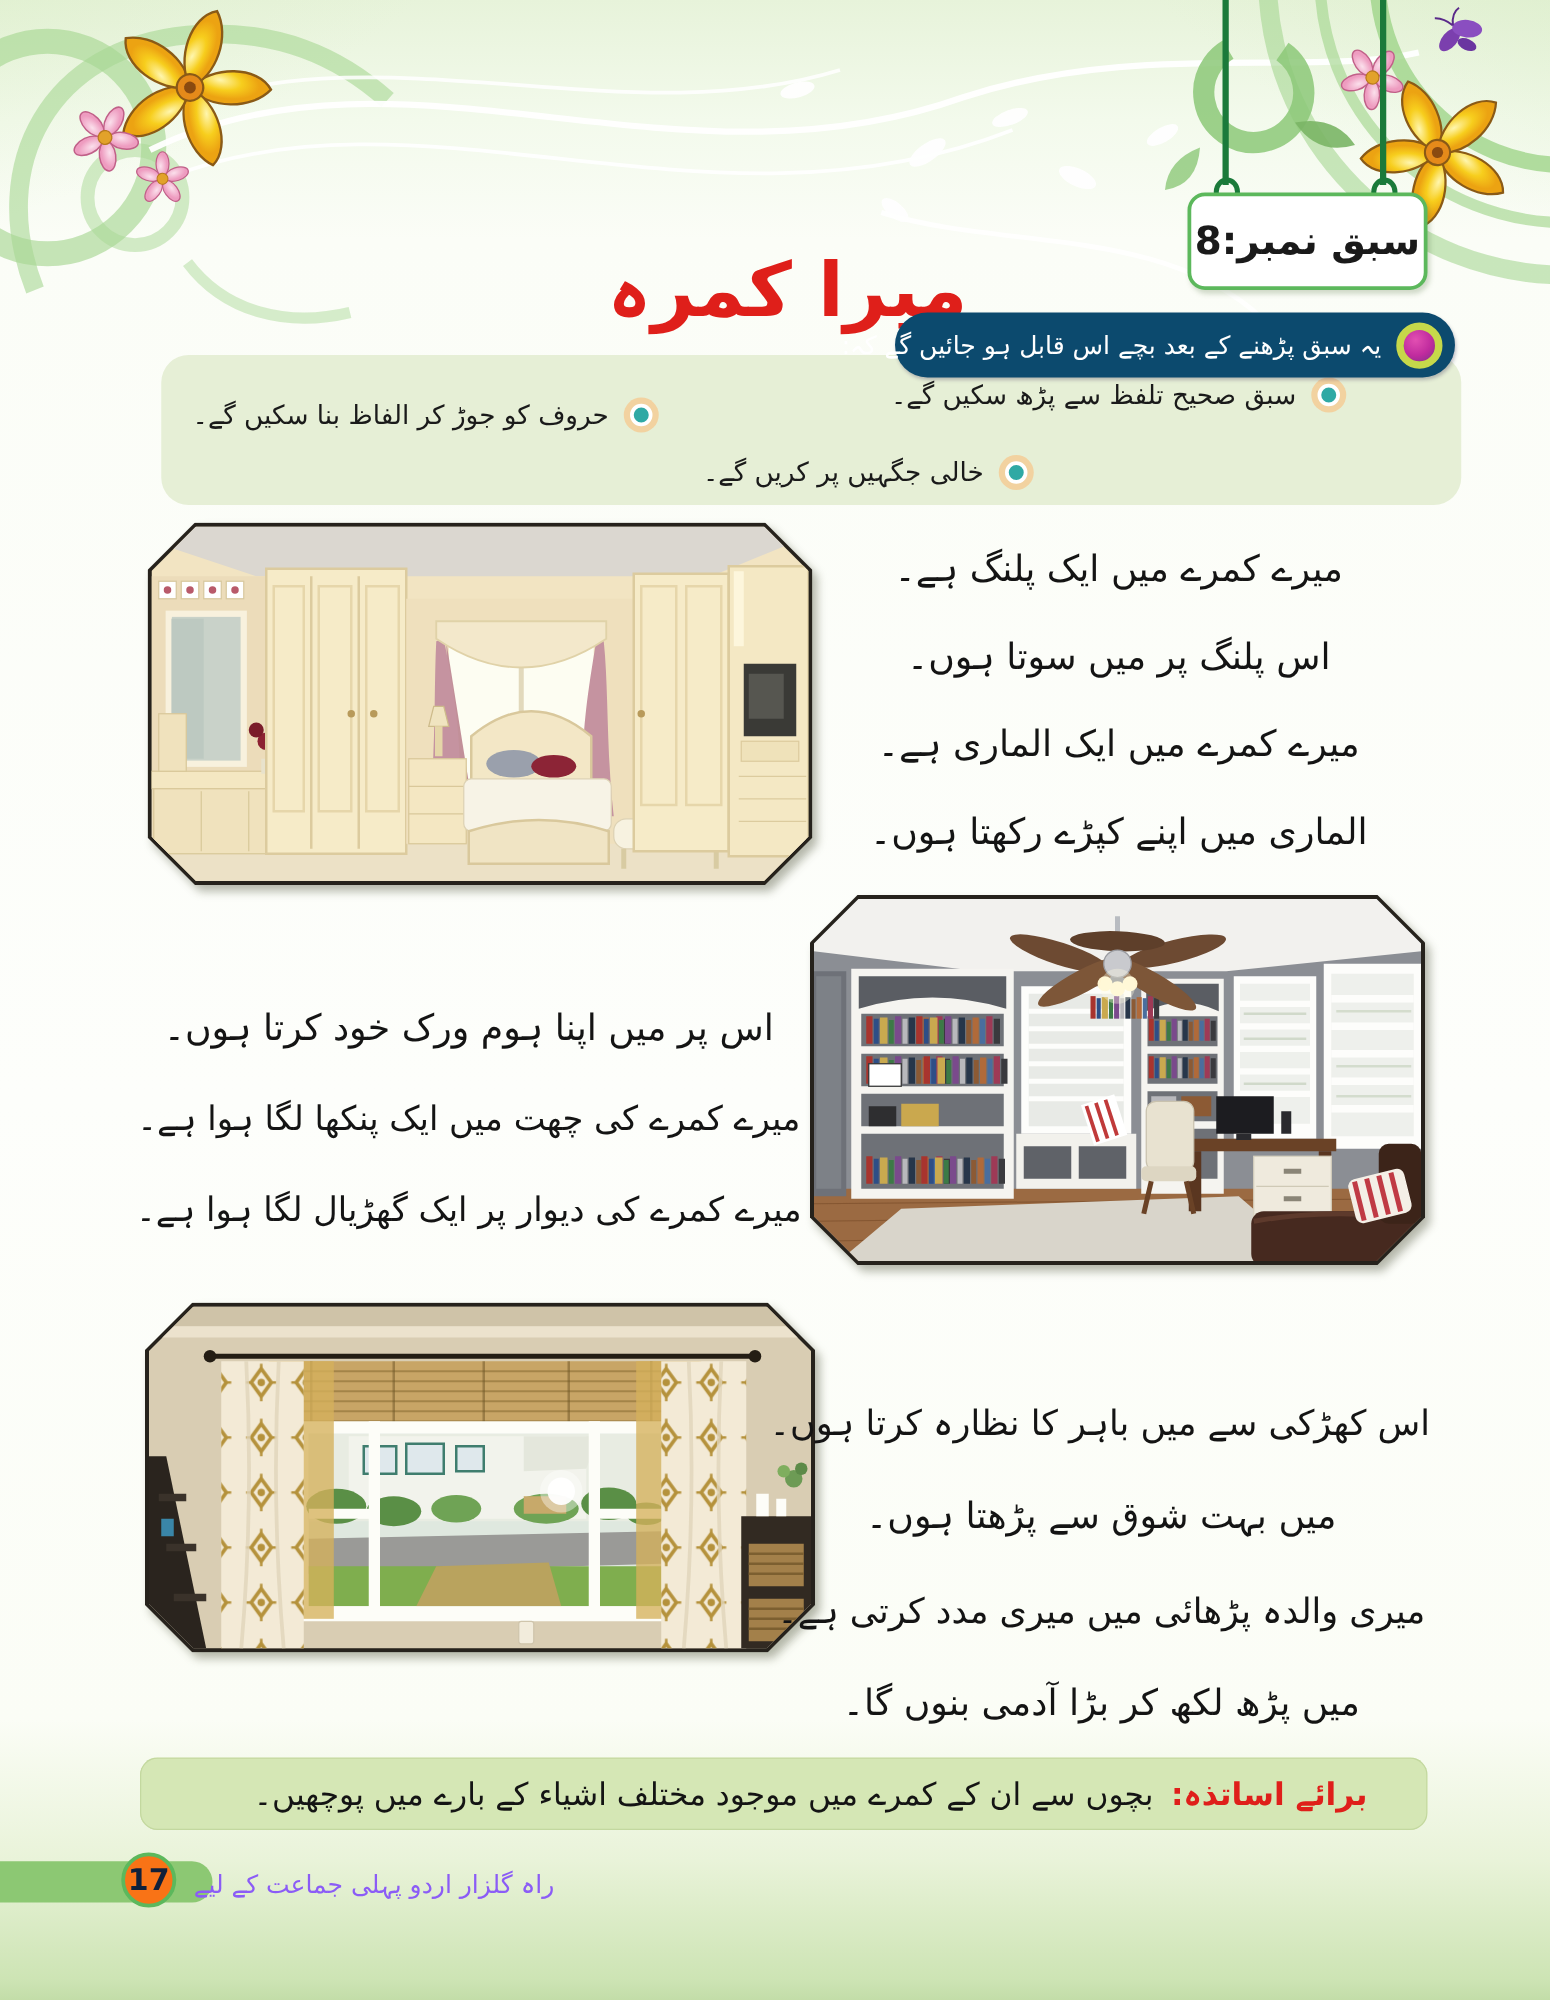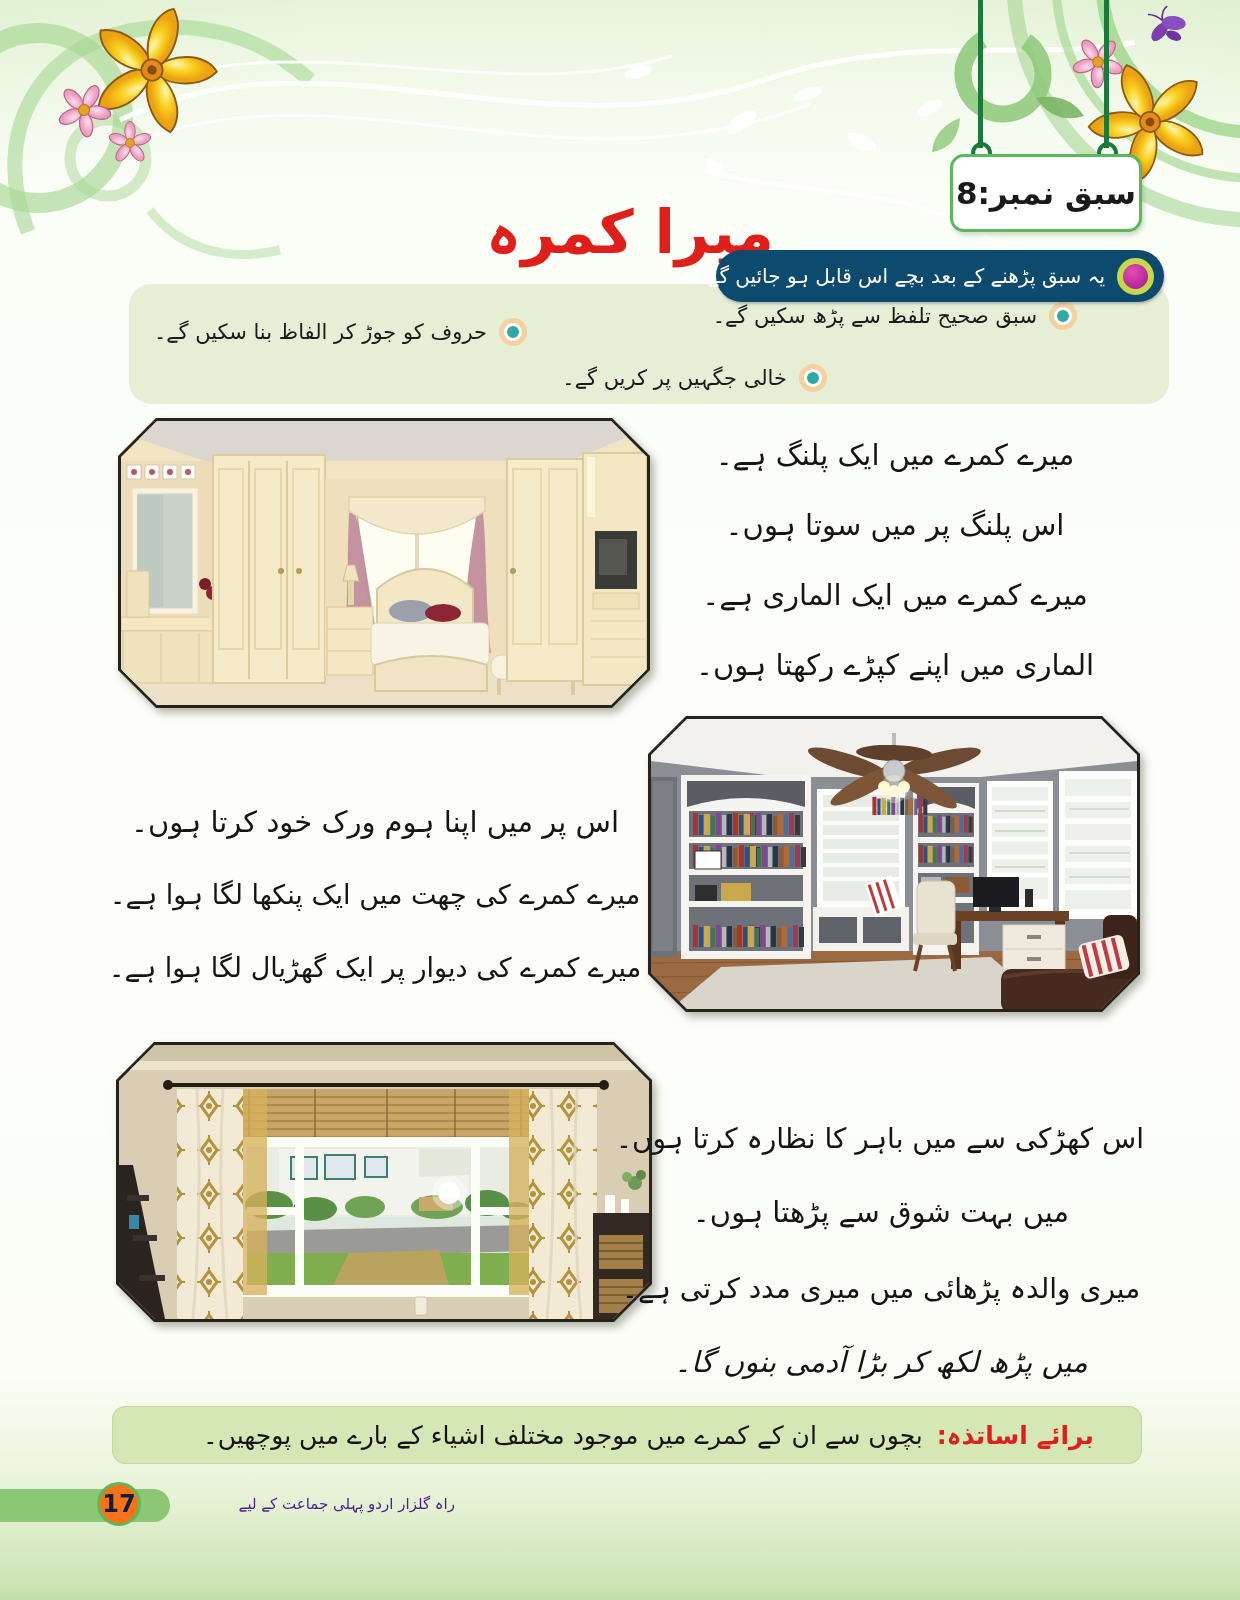--- a/index.html
+++ b/index.html
@@ -64,21 +64,21 @@
   }
   .teacher-label{color:#df1f1a;font-weight:bold;white-space:nowrap;}
   .teacher-text{color:#141414;white-space:nowrap;}
   
   .footer-bar{background:#8cc873;border-radius:0 17px 17px 0;}
   .page-circle{
     background:#f97316;border:3px solid #5cb85c;border-radius:50%;
     display:flex;align-items:center;justify-content:center;
     font-size:24px;font-weight:bold;color:#10203a;
   }
-  .book-title{font-size:15px;color:#4c1d95;text-align:right;}
+  .book-title{font-size:20px;color:#8b5cf6;text-align:left;}
 </style>
 </head>
 <body>
 
 <svg class="abs" style="left:0;top:0;pointer-events:none;" width="1240" height="280" viewBox="0 0 1240 280">
   <defs>
     <radialGradient id="gold" cx="35%" cy="35%">
       <stop offset="0%" stop-color="#fff6ae"></stop>
         <stop offset="55%" stop-color="#f7ce1d"></stop>
         <stop offset="100%" stop-color="#eca312"></stop>
@@ -588,21 +588,21 @@
       <rect x="296" y="252" width="12" height="18" rx="2" fill="#f2ecdc" stroke="#cfc5ac"></rect>
     </svg>
   </div>
     </div>
 </div>
 
 <div class="abs rtl" style="left:618px;top:1032px;width:526px;height:370px;">
   <div class="passage-line" style="top:90px;font-size:28px;">اس کھڑکی سے میں باہر کا نظارہ کرتا ہوں۔</div>
   <div class="passage-line" style="top:163px;">میں بہت شوق سے پڑھتا ہوں۔</div>
   <div class="passage-line" style="top:240px;font-size:28px;">میری والدہ پڑھائی میں میری مدد کرتی ہے۔</div>
-  <div class="passage-line" style="top:313px;font-style:italic;">میں پڑھ لکھ کر بڑا آدمی بنوں گا۔</div>
+  <div class="passage-line" style="top:313px;">میں پڑھ لکھ کر بڑا آدمی بنوں گا۔</div>
 </div>
 
 <div class="abs teacher-banner rtl" style="left:112px;top:1406px;width:1030px;height:58px;box-sizing:border-box;">
   <span class="teacher-label">برائے اساتذہ:</span>
   <span class="teacher-text">بچوں سے ان کے کمرے میں موجود مختلف اشیاء کے بارے میں پوچھیں۔</span>
 </div>
 
 <div class="abs footer-bar" style="left:0;top:1489px;width:170px;height:33px;"></div>
 <div class="abs page-circle" style="left:97px;top:1482px;width:44px;height:44px;box-sizing:border-box;">
   <span>17</span>

